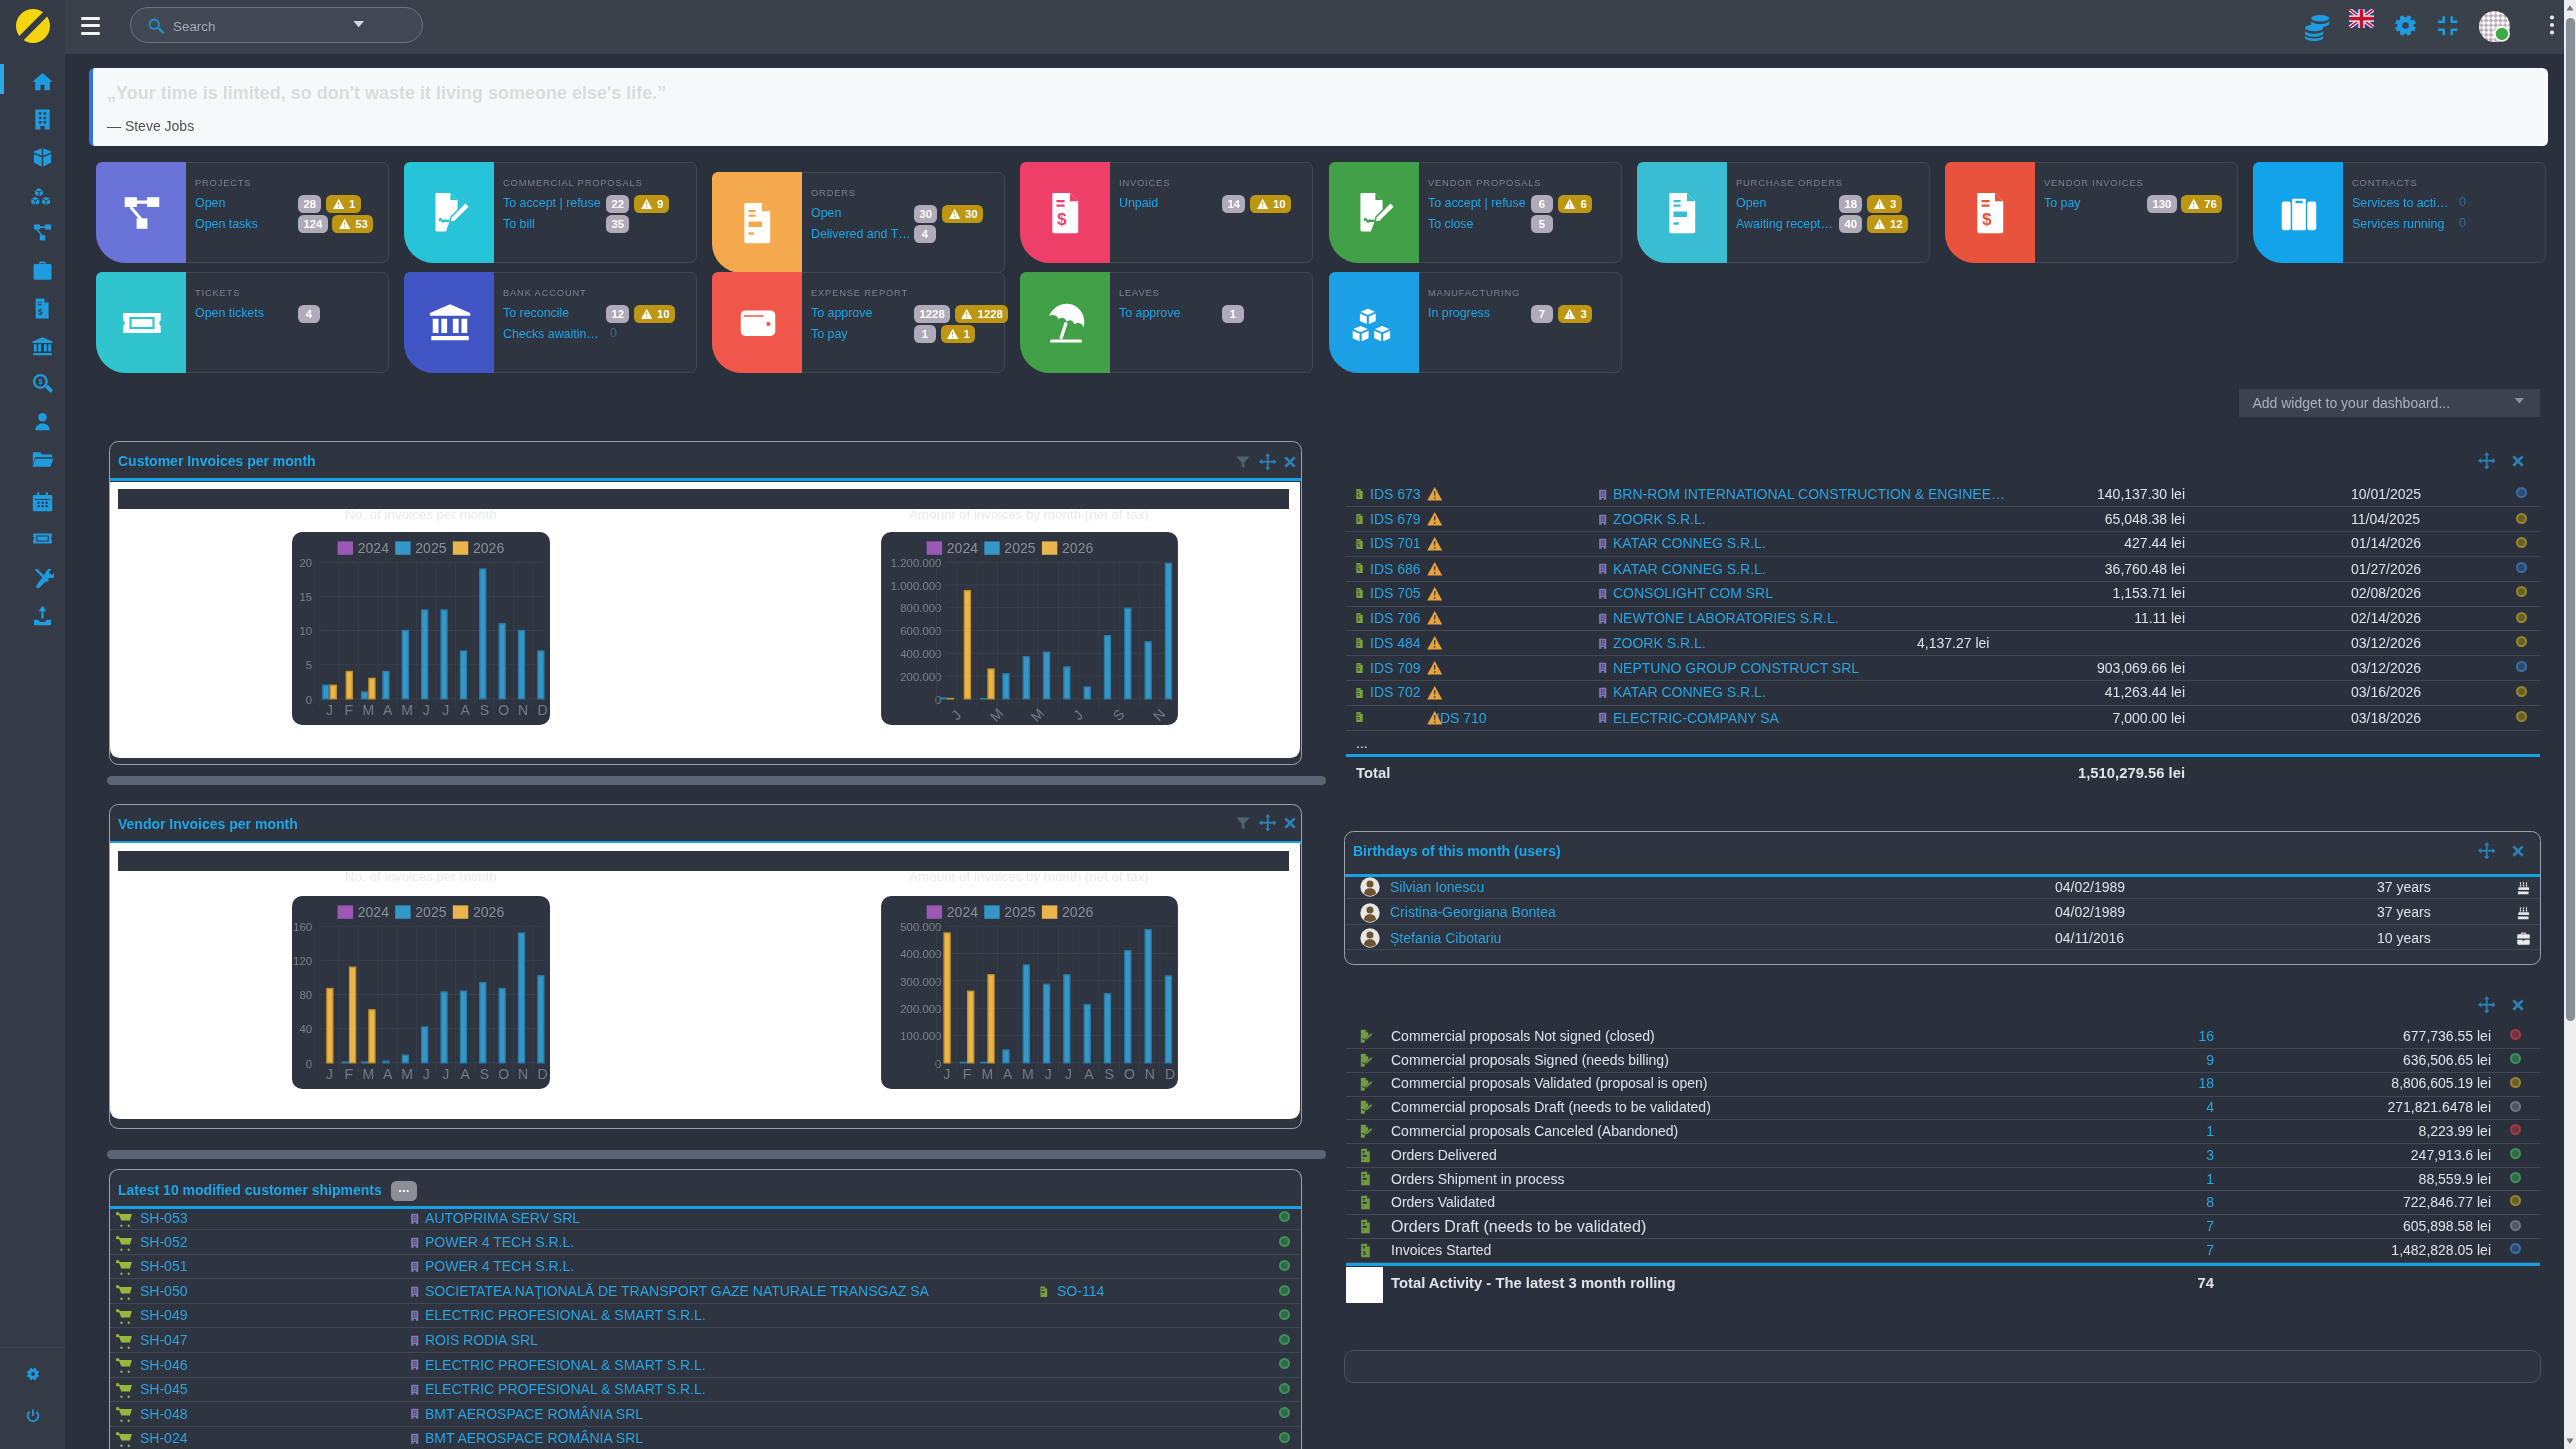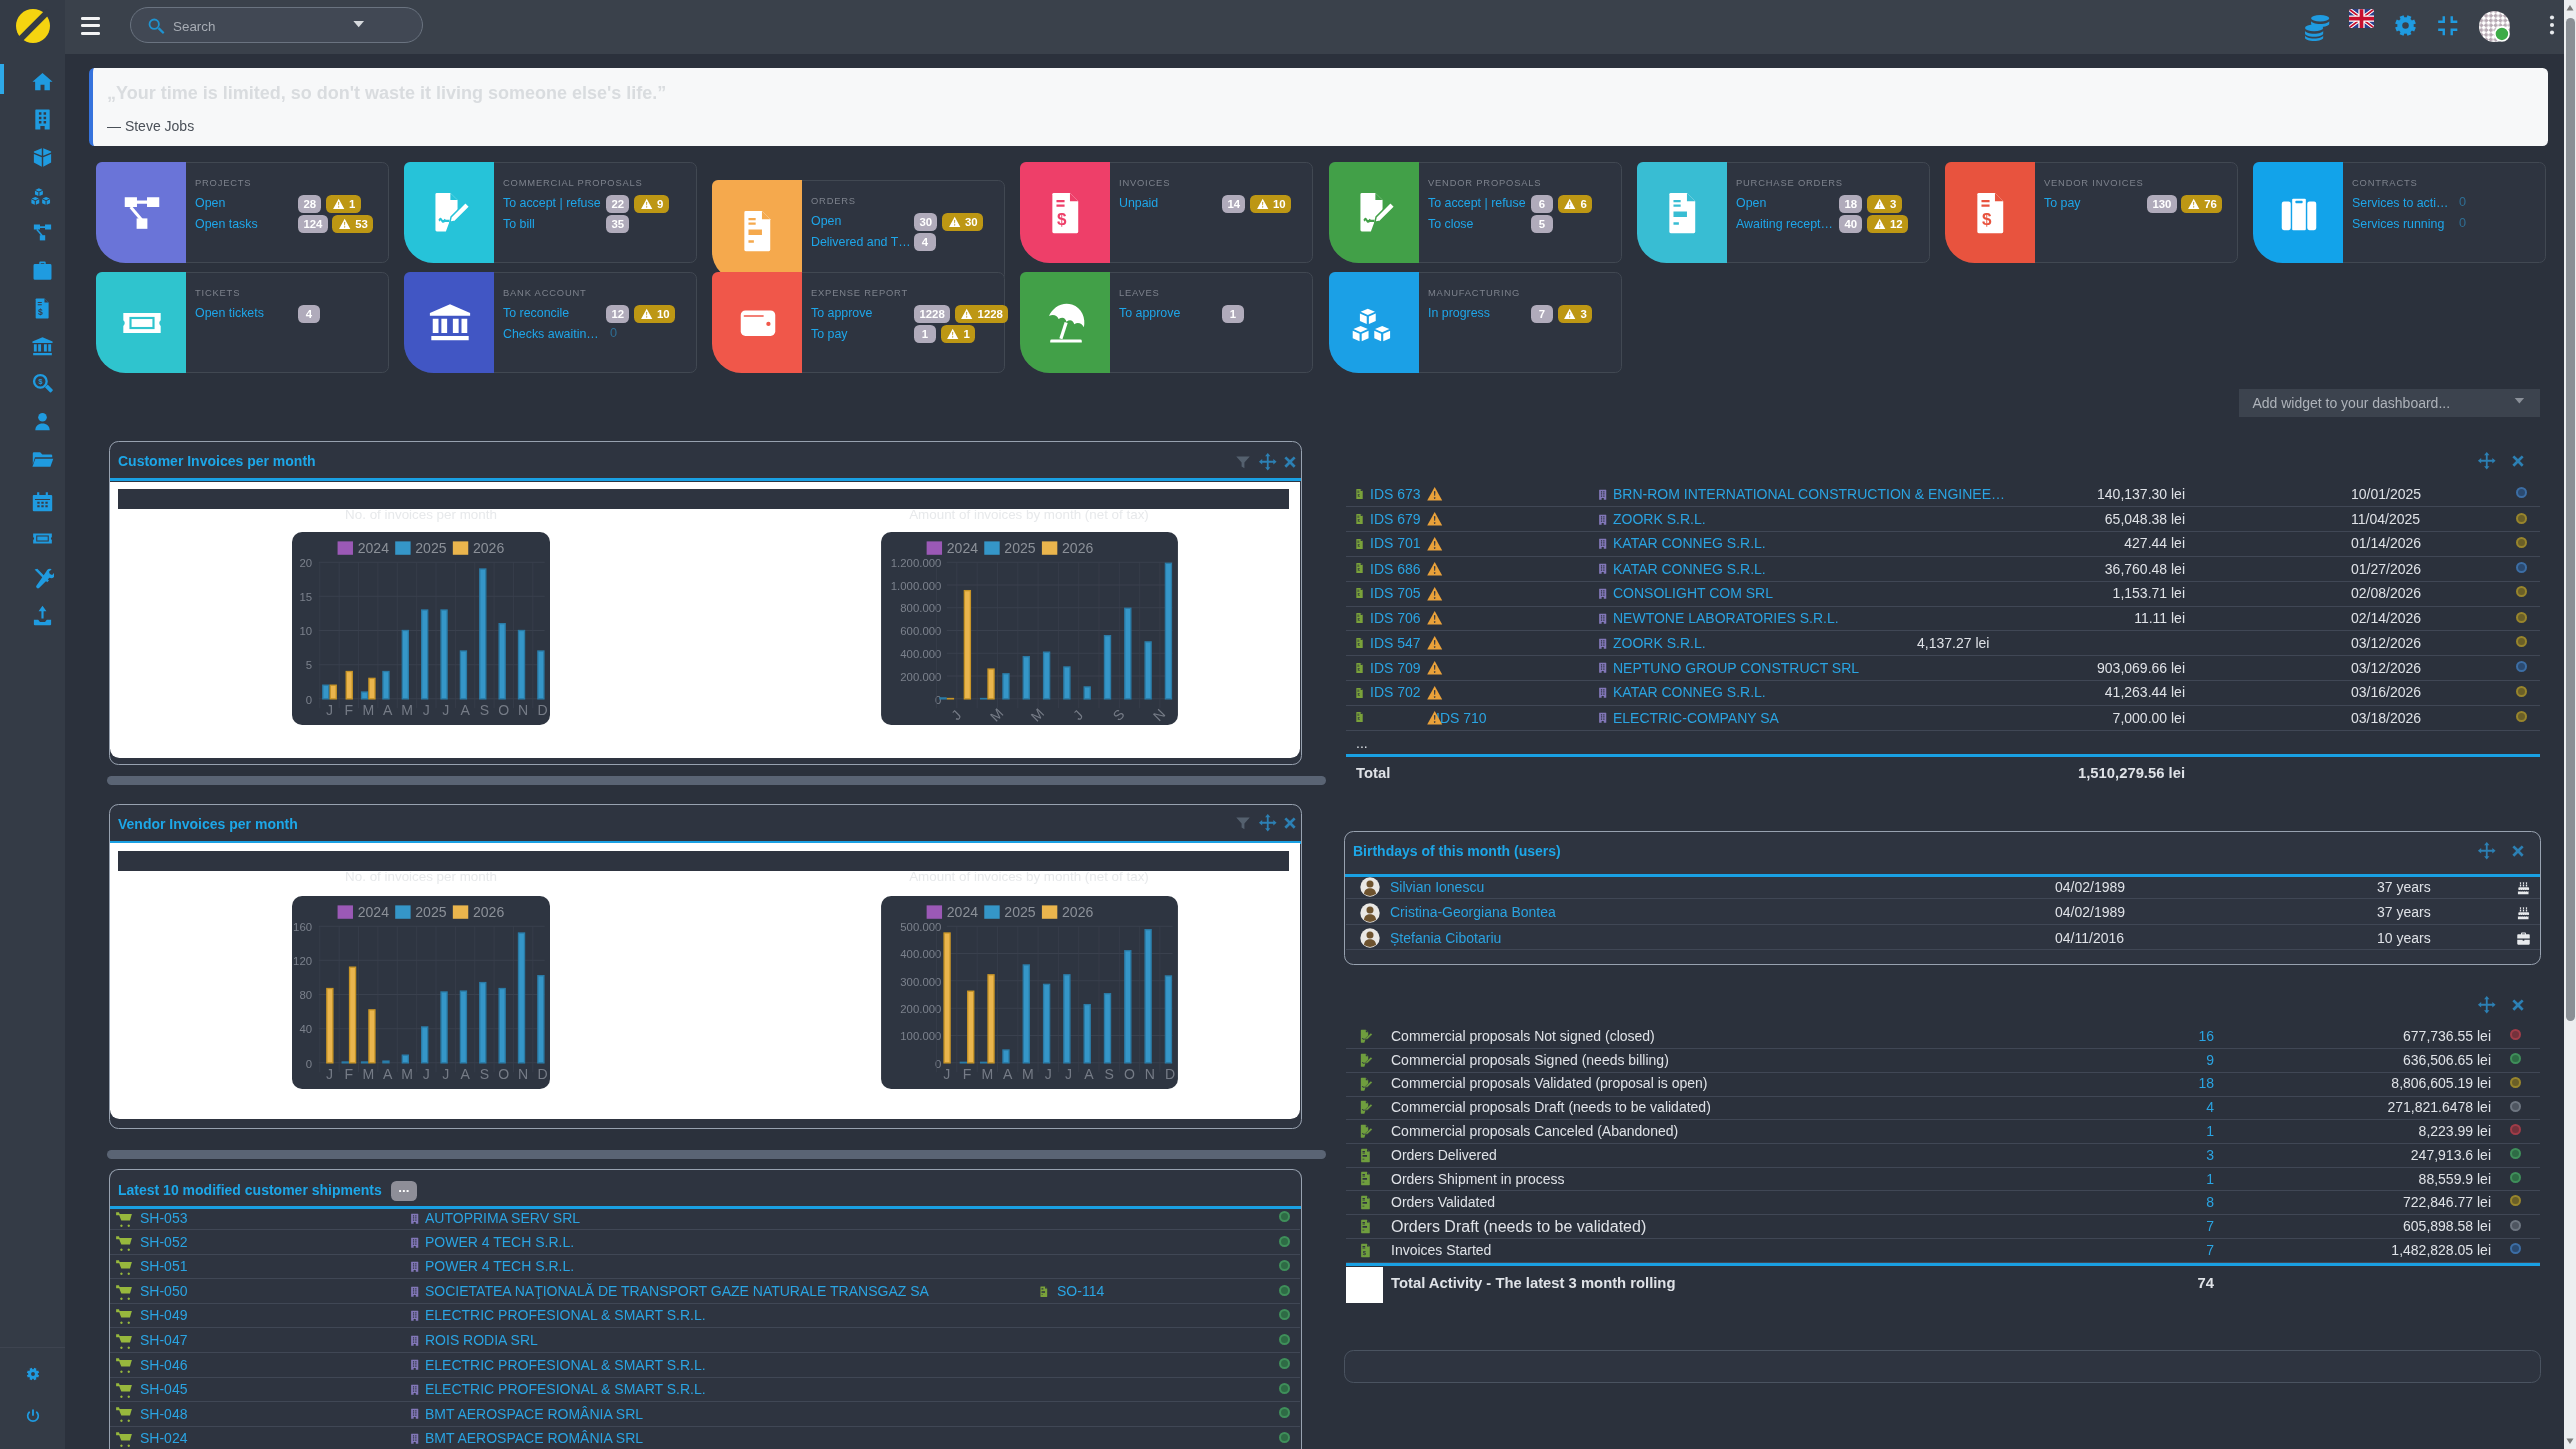--- a/index.html
+++ b/index.html
@@ -222,21 +222,21 @@
         <span class="bdg">22</span>
         <span class="bdg bdgw"><svg width="13.4" height="12" viewBox="0 0 512 512">
             <path fill="#fff" d="M256 32 L496 464 H16 Z M256 160 c-13 0-23 10-22 23 l8 130 h28 l8-130 c1-13-9-23-22-23 Z m0 196 a26 26 0 1 0 0.1 0 Z"></path>
           </svg>9</span>
       </div>
 <div class="lk" style="top:54px">To bill</div>
 <div class="badges" style="top:52px">
         <span class="bdg">35</span>
       </div>
 </div>
-<div class="tile" style="left:712px;top:180px">
+<div class="tile" style="left:712px;top:172px">
 <div class="cb" style="background:#f5a94d"></div>
 <svg style="position:absolute;left:22px;top:27px;" width="46" height="46" viewBox="0 0 512 512">
         <path fill="#ffffff" d="M120 32 h180 l92 92 v340 a16 16 0 0 1-16 16 H120 a16 16 0 0 1-16-16 V48 a16 16 0 0 1 16-16 Z"></path>
         <path fill="#f5a94d" d="M300 32 l92 92 h-92 Z M150 110 h80 v26 h-80 Z M150 160 h80 v26 h-80 Z M150 240 h150 v60 h-150 Z M150 360 h60 v26 h-60 Z"></path>
       </svg>
 <div class="tt">ORDERS</div>
 <div class="lk" style="top:33px">Open</div>
 <div class="badges" style="top:32px">
         <span class="bdg">30</span>
         <span class="bdg bdgw"><svg width="13.4" height="12" viewBox="0 0 512 512">
@@ -911,21 +911,21 @@
 <div class="abs link" style="left:1613px;top:610px;font-size:14px">NEWTONE LABORATORIES S.R.L.</div>
 <div class="abs wtext" style="left:1917px;top:610px;width:268px;text-align:right;font-size:14px">11.11 lei</div>
 <div class="abs wtext" style="left:2351px;top:610px;font-size:14px">02/14/2026</div>
 <div class="abs" style="left:2516px;top:612px;width:11.4px;height:11.4px;border-radius:50%;background:#6a5f28;border:2px solid #98852c"></div>
 <div class="abs row-sep" style="left:1346px;top:631px;width:1194px;height:25px"></div>
 <svg style="position:absolute;left:1354px;top:634px;" width="11.4" height="18" viewBox="0 0 512 512">
       <path fill="#7aa23a" d="M120 32 h180 l92 92 v340 a16 16 0 0 1-16 16 H120 a16 16 0 0 1-16-16 V48 a16 16 0 0 1 16-16 Z"></path>
       <path fill="#2e3440" d="M300 32 l92 92 h-92 Z M150 110 h90 v26 h-90 Z M150 160 h90 v26 h-90 Z"></path>
       <text x="210" y="390" font-size="190" font-weight="bold" fill="#2e3440" text-anchor="middle">$</text>
     </svg>
-<div class="abs link" style="left:1370px;top:635px;font-size:14px">IDS 547</div>
+<div class="abs link" style="left:1370px;top:635px;font-size:14px">IDS 484</div>
 <svg style="position:absolute;left:1426px;top:635px;" width="17.4" height="16" viewBox="0 0 512 512">
       <path fill="#e9a13a" d="M256 32 L496 464 H16 Z"></path>
       <path fill="#2e3440" d="M256 160 c-13 0-23 10-22 23 l8 130 h28 l8-130 c1-13-9-23-22-23 Z m0 196 a26 26 0 1 0 0.1 0 Z"></path>
     </svg>
 <svg style="position:absolute;left:1597px;top:635px;" width="11.4" height="17.4" viewBox="0 0 512 512">
       <path fill="#8277b8" d="M112 32 h288 a16 16 0 0 1 16 16 v432 h-112 v-80 h-96 v80 H96 V48 a16 16 0 0 1 16-16 Z M176 96 h56 v56 h-56 Z M280 96 h56 v56 h-56 Z M176 192 h56 v56 h-56 Z M280 192 h56 v56 h-56 Z M176 288 h56 v56 h-56 Z M280 288 h56 v56 h-56 Z" fill-rule="evenodd"></path>
     </svg>
 <div class="abs link" style="left:1613px;top:635px;font-size:14px">ZOORK S.R.L.</div>
 <div class="abs wtext" style="left:1917px;top:635px;width:268px;text-align:left;font-size:14px">4,137.27 lei</div>
 <div class="abs wtext" style="left:2351px;top:635px;font-size:14px">03/12/2026</div>

